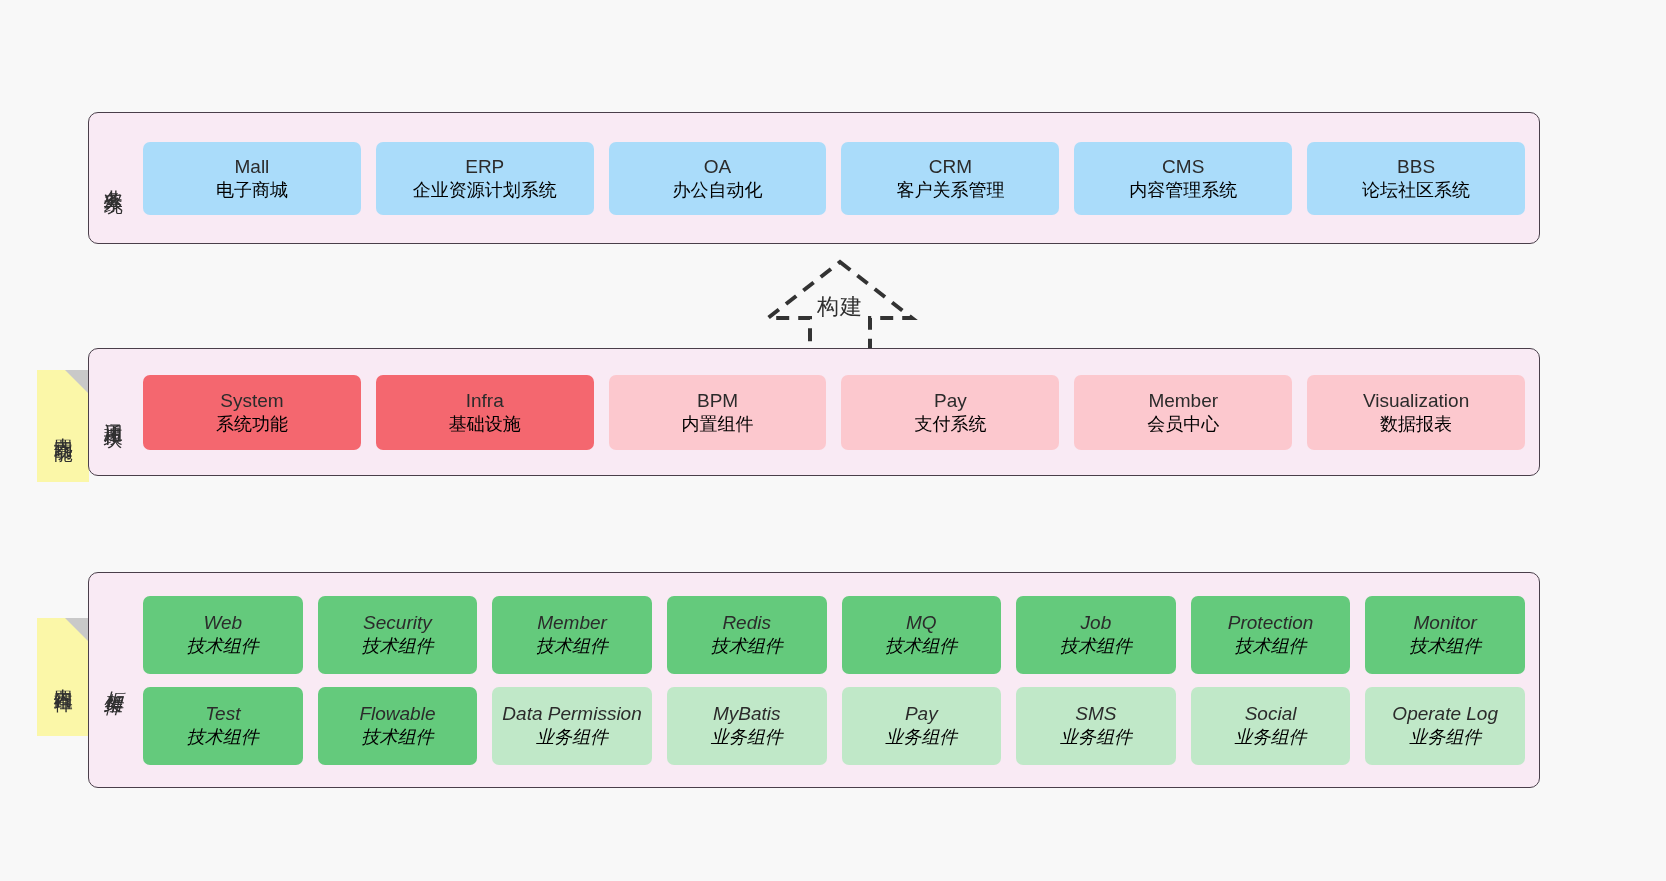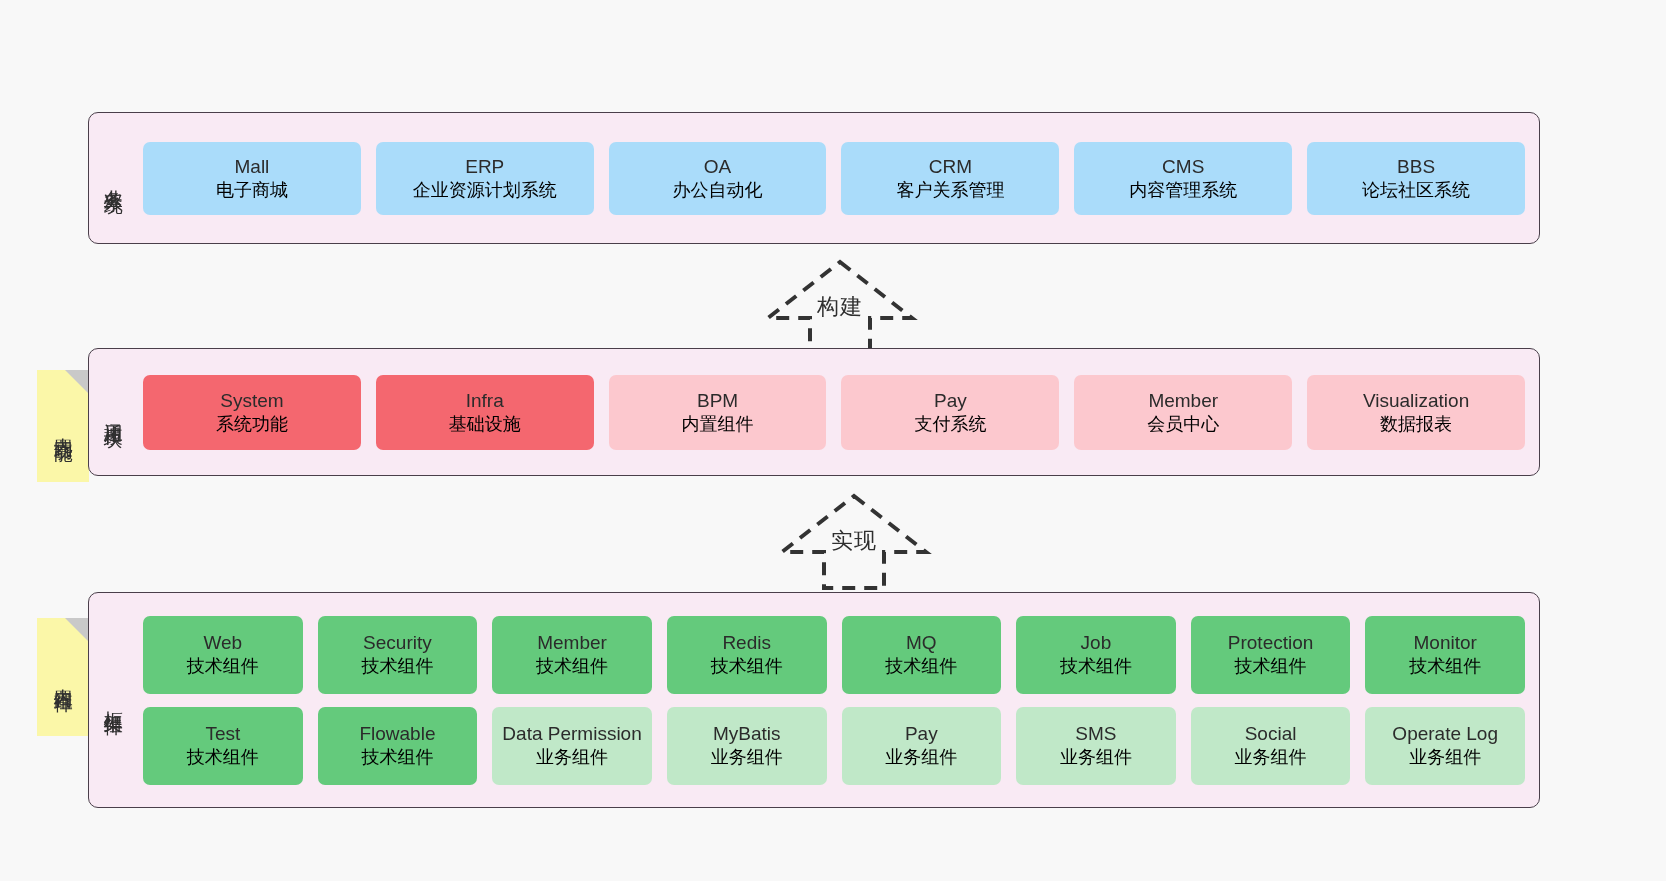--- a/index.html
+++ b/index.html
@@ -87,21 +87,21 @@
   .card.green  { background: #64ca7c; }
   .card.lgreen { background: #c0e8c8; text-align: right; }
 
   
   #layer-business { left: 88px;  top: 112px; width: 1452px; height: 132px; }
   #layer-business .card { height: 73px; }
 
   #layer-common   { left: 88px;  top: 348px; width: 1452px; height: 128px; }
   #layer-common .card { height: 75px; }
 
-  #layer-framework{ left: 88px;  top: 592px; width: 1452px; height: 216px; }
+  #layer-framework{ left: 88px;  top: 572px; width: 1452px; height: 216px; font-style: italic; }
   #layer-framework .card { height: 78px; }
 
   
   .note {
     position: absolute;
     background: #fbf7a8;
     display: flex;
     align-items: center;
     justify-content: center;
     font-size: 19px;
@@ -229,26 +229,20 @@
           <span class="c-cn">会员中心</span>
         </div>
         <div class="card pink">
           <span class="c-en">Visualization</span>
           <span class="c-cn">数据报表</span>
         </div>
       </div>
     </div>
   </div>
 
-  <div class="arrow" id="arrow-impl">
-    <svg width="160" height="100" viewBox="0 0 160 100">
-      <path d="M 80 6 L 152 62 L 110 62 L 110 98 L 50 98 L 50 62 L 8 62 Z" fill="none" stroke="#333333" stroke-width="4" stroke-dasharray="13 9" stroke-linejoin="miter"></path>
-    </svg>
-    <div class="arrow-label">实现</div>
-  </div>
 
   <div class="layer" id="layer-framework">
     <div class="layer-title">
       <span>框架组件</span>
     </div>
     <div class="layer-body">
 
       <div class="row">
         <div class="card green">
           <span class="c-en">Web</span>

